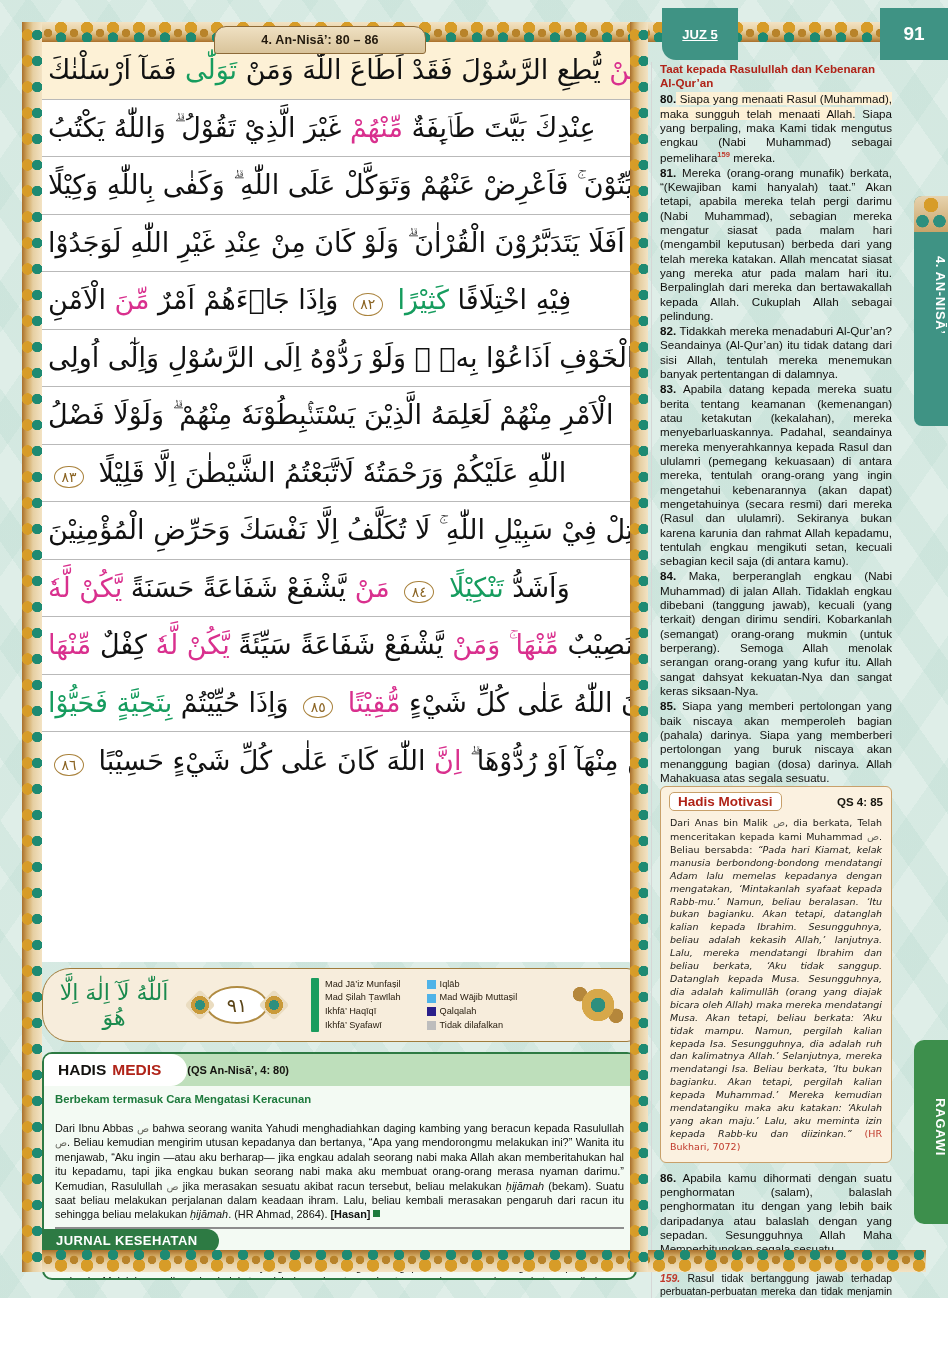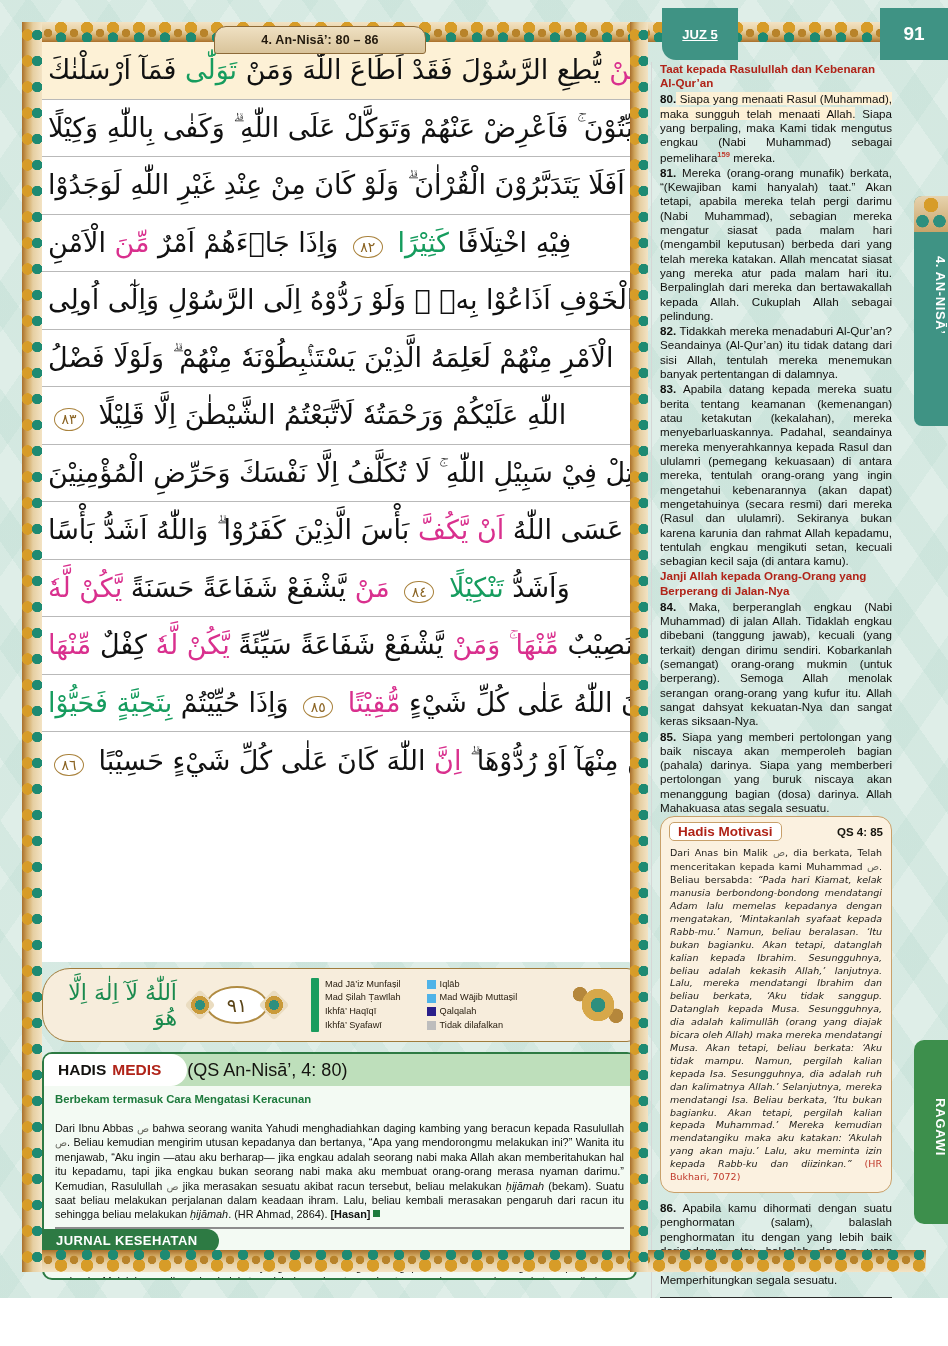--- a/index.html
+++ b/index.html
@@ -156,21 +156,21 @@
     border: 1px solid #a07c3c;
     border-radius: 28px 10px 10px 28px;
     display: flex; align-items: center;
     z-index: 5;
     padding: 0 8px;
   }
   .legend-allah {
     flex: 0 0 126px;
     font-family: "DejaVu Sans", sans-serif;
     font-size: 22px; color: #1a8a4e;
-    direction: rtl;
+    text-align: center; direction: rtl;
   }
   .legend-pagebadge {
     flex: 0 0 120px;
     display: flex; align-items: center; justify-content: center;
     position: relative;
   }
   .legend-pagebadge .oval {
     width: 62px; height: 38px; border-radius: 50%;
     border: 2px solid #b08b42; background: #fff;
     display: flex; align-items: center; justify-content: center;
@@ -216,21 +216,21 @@
   }
   .hm-tab {
     background: #fff; height: 32px;
     padding: 0 26px 0 14px;
     display: flex; align-items: center; gap: 6px;
     border-radius: 0 20px 20px 0;
     font-size: 15.5px; font-weight: bold;
   }
   .hm-tab .w1 { color: #13120f; }
   .hm-tab .w2 { color: #b02318; }
-  .hm-ref { font-size: 18px; font-weight: normal; color: #14130f; padding-right: 12px; }
+  .hm-ref { font-size: 11px; font-weight: bold; color: #14130f; padding-right: 12px; }
   .hm-body { padding: 7px 11px 6px; }
   .hm-subtitle { color: #1d7a3c; font-weight: bold; font-size: 11.3px; margin-bottom: 2px; }
   .hm-text {
     font-size: 10.9px; line-height: 1.32; color: #10100e;
     text-align: justify;
     margin-top: 16px;
   }
   .hm-text i { font-style: italic; }
   .hm-text b { font-weight: bold; }
   .sq-green { display: inline-block; width: 7px; height: 7px; background: #1d7a3c; vertical-align: 1px; margin-left: 3px;}
@@ -272,21 +272,21 @@
     margin-bottom: 1px;
     hyphens: auto;
   }
   .rc-para b { font-weight: bold; }
   .rc-hl { background: #fdf1d6; }
   .fn-ref { color: #c0392b; font-size: 7.6px; vertical-align: super; font-weight: bold; }
 
   
   .hadis-motivasi {
     border: 1.5px solid #c8a06a;
-    border-radius: 14px;
+    border-radius: 6px;
     background: #fbf1e0;
     margin: 0 0 8px;
     overflow: hidden;
   }
   .hmo-head {
     display: flex; align-items: center; justify-content: space-between;
     padding: 5px 8px 3px;
   }
   .hmo-title {
     background: #fff; border: 1px solid #c8a06a;
@@ -377,42 +377,42 @@
     <span>91</span>
   </div>
 
   <div class="col-divider"></div>
 
   <div class="arabic-panel" id="arabic-panel">
       <div class="ayah-line hl-basmala-row">
         <div class="ar"><span class="tj-pink">مَنْ</span><span class=""> يُّطِعِ </span><span class="">الرَّسُوْلَ فَقَدْ</span><span class=""> اَطَاعَ </span><span class="">اللّٰهَ </span><span class="">وَمَنْ</span><span class="tj-green"> تَوَلّٰى </span><span class="">فَمَآ</span><span class=""> اَرْسَلْنٰكَ</span></div>
       </div>
       <div class="ayah-line">
+        <div class="ar"><span class="">عِنْدِكَ بَيَّتَ طَاۤىِٕفَةٌ </span><span class="tj-pink">مِّنْهُمْ</span><span class=""> غَيْرَ الَّذِيْ تَقُوْلُ ۗ وَاللّٰهُ يَكْتُبُ</span></div>
+      </div>
+      <div class="ayah-line">
         <div class="ar"><span class="">مَا يُبَيِّتُوْنَ ۚ فَاَعْرِضْ عَنْهُمْ وَتَوَكَّلْ عَلَى اللّٰهِ ۗ وَكَفٰى بِاللّٰهِ وَكِيْلًا</span></div>
       </div>
       <div class="ayah-line">
         <div class="ar"><span class=""> اَفَلَا يَتَدَبَّرُوْنَ الْقُرْاٰنَ ۗ وَلَوْ كَانَ مِنْ عِنْدِ غَيْرِ اللّٰهِ لَوَجَدُوْا</span></div>
       </div>
       <div class="ayah-line">
         <div class="ar"><span class="">فِيْهِ اخْتِلَافًا</span><span class="tj-green"> كَثِيْرًا </span><span class="ayah-marker">٨٢</span><span class=""> وَاِذَا جَاۤءَهُمْ اَمْرٌ</span><span class="tj-pink"> مِّنَ </span><span class="">الْاَمْنِ</span></div>
       </div>
       <div class="ayah-line">
         <div class="ar"><span class="">اَوِ الْخَوْفِ اَذَاعُوْا بِهٖ ۗ وَلَوْ رَدُّوْهُ اِلَى الرَّسُوْلِ وَاِلٰٓى اُولِى</span></div>
       </div>
       <div class="ayah-line">
         <div class="ar"><span class="">الْاَمْرِ مِنْهُمْ لَعَلِمَهُ الَّذِيْنَ يَسْتَنْۢبِطُوْنَهٗ مِنْهُمْ ۗ وَلَوْلَا فَضْلُ</span></div>
       </div>
       <div class="ayah-line">
         <div class="ar"><span class="">اللّٰهِ عَلَيْكُمْ وَرَحْمَتُهٗ لَاتَّبَعْتُمُ الشَّيْطٰنَ اِلَّا قَلِيْلًا </span><span class="ayah-marker">٨٣</span></div>
       </div>
       <div class="ayah-line">
         <div class="ar"><span class="">فَقَاتِلْ فِيْ سَبِيْلِ اللّٰهِ ۚ لَا تُكَلَّفُ اِلَّا نَفْسَكَ وَحَرِّضِ الْمُؤْمِنِيْنَ</span></div>
-      </div>
-      <div class="ayah-line">
-        <div class="ar"><span class="">عَسَى اللّٰهُ </span><span class="tj-pink">اَنْ يَّكُفَّ</span><span class=""> بَأْسَ الَّذِيْنَ كَفَرُوْا ۗ وَاللّٰهُ اَشَدُّ بَأْسًا</span></div>
       </div>
       <div class="ayah-line">
         <div class="ar"><span class="">وَاَشَدُّ</span><span class="tj-green"> تَنْكِيْلًا </span><span class="ayah-marker">٨٤</span><span class="tj-pink"> مَنْ </span><span class="">يَّشْفَعْ شَفَاعَةً حَسَنَةً </span><span class="tj-pink">يَّكُنْ لَّهٗ</span></div>
       </div>
       <div class="ayah-line">
         <div class="ar"><span class="">نَصِيْبٌ </span><span class="tj-pink">مِّنْهَا </span><span class="">ۚ </span><span class="tj-pink">وَمَنْ</span><span class=""> يَّشْفَعْ شَفَاعَةً سَيِّئَةً </span><span class="tj-pink">يَّكُنْ لَّهٗ</span><span class=""> كِفْلٌ </span><span class="tj-pink">مِّنْهَا</span></div>
       </div>
       <div class="ayah-line">
         <div class="ar"><span class="">وَكَانَ اللّٰهُ عَلٰى كُلِّ شَيْءٍ </span><span class="tj-pink">مُّقِيْتًا </span><span class="ayah-marker">٨٥</span><span class=""> وَاِذَا حُيِّيْتُمْ </span><span class="tj-green">بِتَحِيَّةٍ فَحَيُّوْا</span></div>
       </div>
@@ -491,21 +491,20 @@
     </div>
 
     <div class="rc-para">
       <b>82.</b><span> Tidakkah mereka menadaburi Al-Qur’an? Seandainya (Al-Qur’an) itu tidak datang dari sisi Allah, tentulah mereka menemukan banyak pertentangan di dalamnya.</span>
     </div>
 
     <div class="rc-para">
       <b>83.</b><span> Apabila datang kepada mereka suatu berita tentang keamanan (kemenangan) atau ketakutan (kekalahan), mereka menyebarluaskannya. Padahal, seandainya mereka menyerahkannya kepada Rasul dan ululamri (pemegang kekuasaan) di antara mereka, tentulah orang-orang yang ingin mengetahui kebenarannya (akan dapat) mengetahuinya (secara resmi) dari mereka (Rasul dan ululamri). Sekiranya bukan karena karunia dan rahmat Allah kepadamu, tentulah engkau mengikuti setan, kecuali sebagian kecil saja (di antara kamu).</span>
     </div>
 
-    <div class="rc-heading">Janji Allah kepada Orang-Orang yang Berperang di Jalan-Nya</div>
 
     <div class="rc-para">
       <b>84.</b><span> Maka, berperanglah engkau (Nabi Muhammad) di jalan Allah. Tidaklah engkau dibebani (tanggung jawab), kecuali (yang terkait) dengan dirimu sendiri. Kobarkanlah (semangat) orang-orang mukmin (untuk berperang). Semoga Allah menolak serangan orang-orang yang kufur itu. Allah sangat dahsyat kekuatan-Nya dan sangat keras siksaan-Nya.</span>
     </div>
 
     <div class="rc-para">
       <b>85.</b><span> Siapa yang memberi pertolongan yang baik niscaya akan memperoleh bagian (pahala) darinya. Siapa yang member­beri pertolongan yang buruk niscaya akan menanggung bagian (dosa) darinya. Allah Mahakuasa atas segala sesuatu.</span>
     </div>
 
     <div class="hadis-motivasi">

